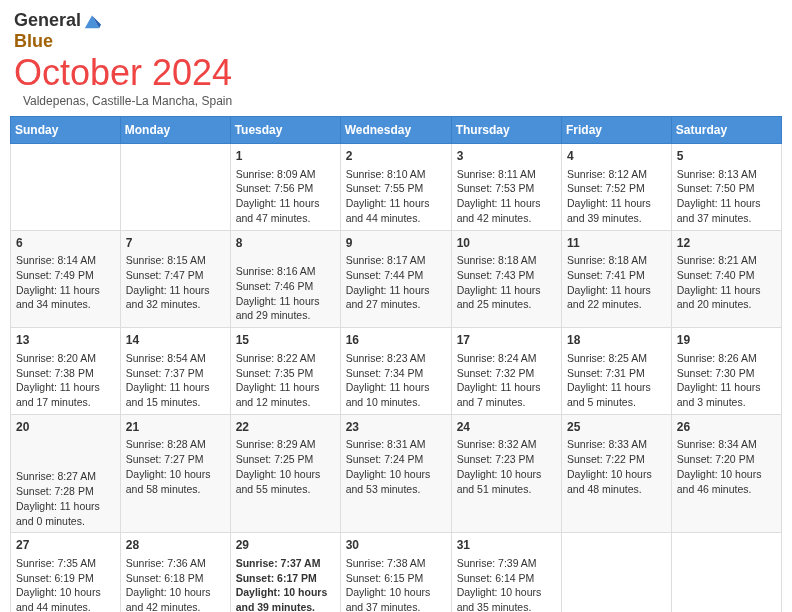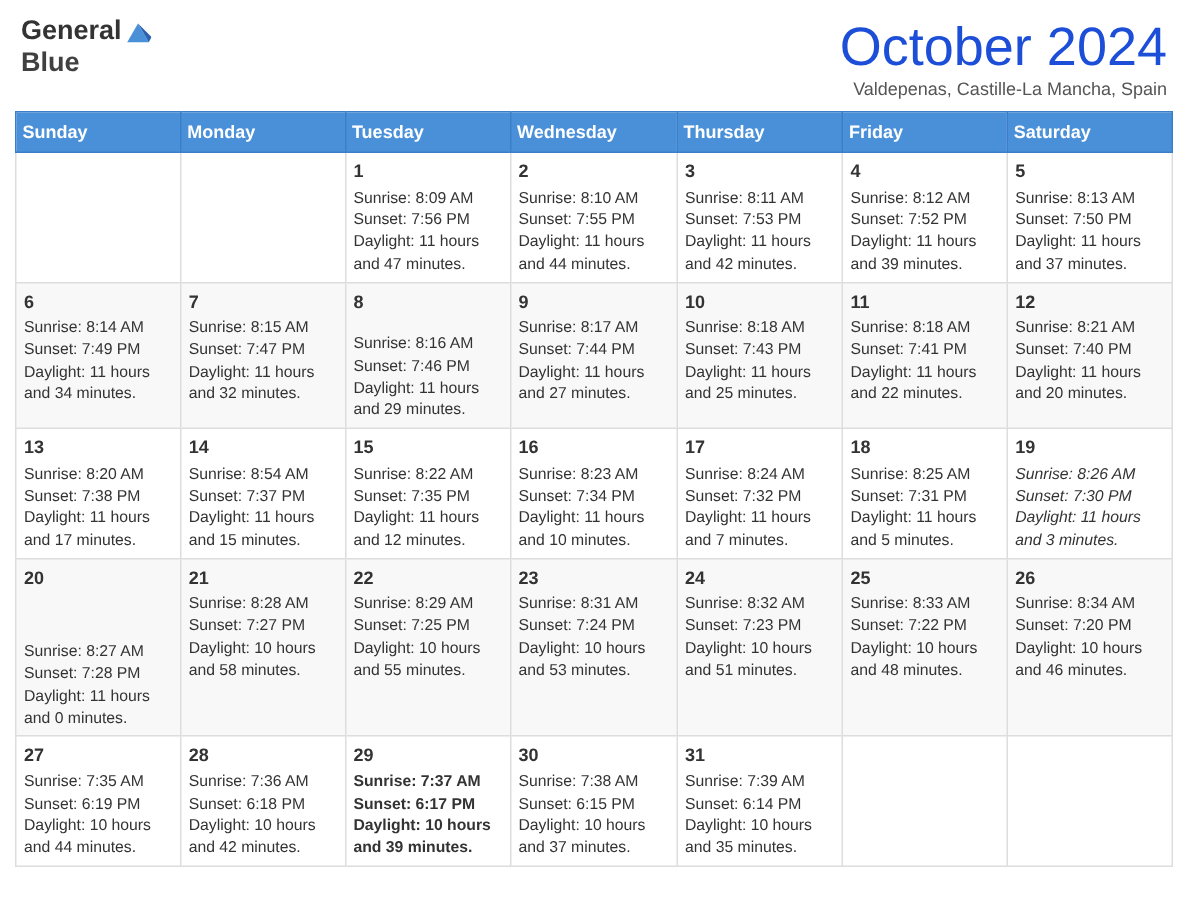--- a/index.html
+++ b/index.html
@@ -9,52 +9,53 @@
       width: 792px;
       min-height: 612px;
       padding: 10px;
     }
     .header {
       display: flex;
       justify-content: space-between;
       align-items: flex-start;
       margin-bottom: 8px;
       padding: 0 4px;
+      flex-direction: column;
     }
     .logo {
       display: flex;
       flex-direction: column;
       align-items: flex-start;
     }
     .logo-text {
       display: flex;
       align-items: center;
     }
     .logo-general {
       font-size: 18px;
       font-weight: bold;
       color: #333;
     }
     .logo-blue {
       font-size: 18px;
       font-weight: bold;
-      color: #404040;
+      color: #a16207;
     }
     .logo-icon {
       width: 18px;
       height: 18px;
       margin-left: 2px;
     }
     .title-section {
       text-align: right;
     }
     .month-title {
       font-size: 36px;
       font-weight: normal;
-      color: #1d4ed8;
+      color: #ef4444;
     }
     .location {
       font-size: 12px;
       color: #555;
     }
     .calendar {
       width: 100%;
       border-collapse: collapse;
       font-size: 11px;
     }
@@ -237,21 +238,21 @@
 Daylight: 11 hours and 7 minutes.</div>
         </td>
         <td>
           <span class="day-number">18</span>
           <div class="day-info" style="white-space: pre-line;">Sunrise: 8:25 AM
 Sunset: 7:31 PM
 Daylight: 11 hours and 5 minutes.</div>
         </td>
         <td>
           <span class="day-number">19</span>
-          <div class="day-info" style="white-space: pre-line; font-style: italic;">Sunrise: 8:26 AM
+          <div class="day-info" style="white-space: pre-line;">Sunrise: 8:26 AM
 Sunset: 7:30 PM
 Daylight: 11 hours and 3 minutes.</div>
         </td>
       </tr>
       <tr>
         <td>
           <span class="day-number">20</span>
           <div class="day-info" style="white-space: pre-line; margin-top: 34px;">Sunrise: 8:27 AM
 Sunset: 7:28 PM
 Daylight: 11 hours and 0 minutes.</div>

